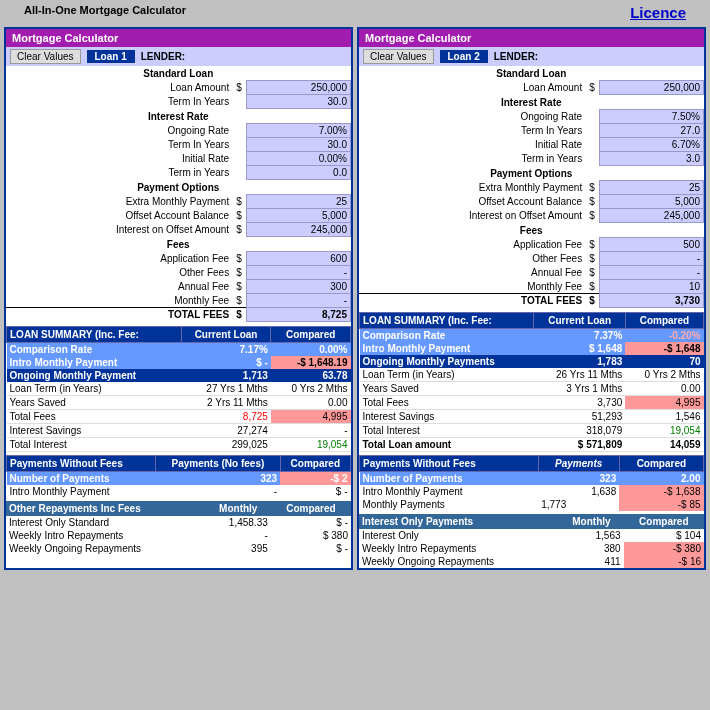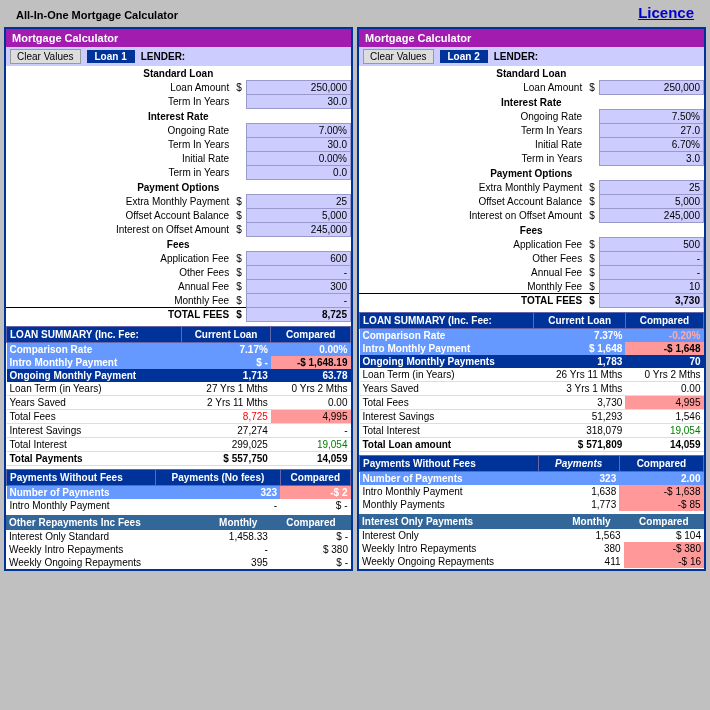--- a/index.html
+++ b/index.html
@@ -5,24 +5,24 @@
     * { margin: 0; padding: 0; box-sizing: border-box; }
     body {
       font-family: Arial, sans-serif;
       font-size: 10px;
       background: #c0c0c0;
       width: 710px;
       min-height: 710px;
     }
     .title-bar {
       background: #c0c0c0;
-      padding: 4px 16px;
+      padding: 4px 24px;
       display: flex;
       justify-content: space-between;
-      align-items: flex-end;
+      align-items: flex-start;
       font-size: 11px;
       font-weight: bold;
       gap: 12px;
     }
     .licence-link {
       font-size: 15px;
       color: #0000cc;
       text-decoration: underline;
       cursor: pointer;
     }
@@ -338,30 +338,20 @@
         <td style="text-align:right;">27,274</td>
         <td style="text-align:right;">-</td>
       </tr>
       <tr class="summary-row">
         <td>Total Interest</td>
         <td style="text-align:right;">299,025</td>
         <td style="text-align:right; color: green;">
           <span>19,054</span>
         </td>
       </tr>
-      <tr class="summary-row" style="font-weight:bold;">
-        <td>Total Payments</td>
-        <td style="text-align:right;">
-          <span>$</span>
-          <span>557,750</span>
-        </td>
-        <td style="text-align:right;">
-          <span>14,059</span>
-        </td>
-      </tr>
     </tbody>
       </table>
 
     <table class="payments-table">
       <tbody>
           <tr class="payments-header">
         <td>Payments Without Fees</td>
         <td style="text-align:center;">Payments (No fees)</td>
         <td style="text-align:center;">Compared</td>
       </tr>
@@ -594,21 +584,21 @@
       <tr>
         <td>Intro Monthly Payment</td>
         <td style="text-align:right;">1,638</td>
         <td style="text-align:right; background:#ff9999;">
           <span>-$</span>
           <span>1,638</span>
         </td>
       </tr>
       <tr>
         <td>Monthly Payments</td>
-        <td style="text-align:right;">1,773</td>
+        <td style="text-align:left;">1,773</td>
         <td style="text-align:right; background:#ff9999;">
           <span>-$</span>
           <span>85</span>
         </td>
       </tr>
     </tbody>
       </table>
 
     <table class="repayments-table" style="margin-top:3px;">
       <tbody>

